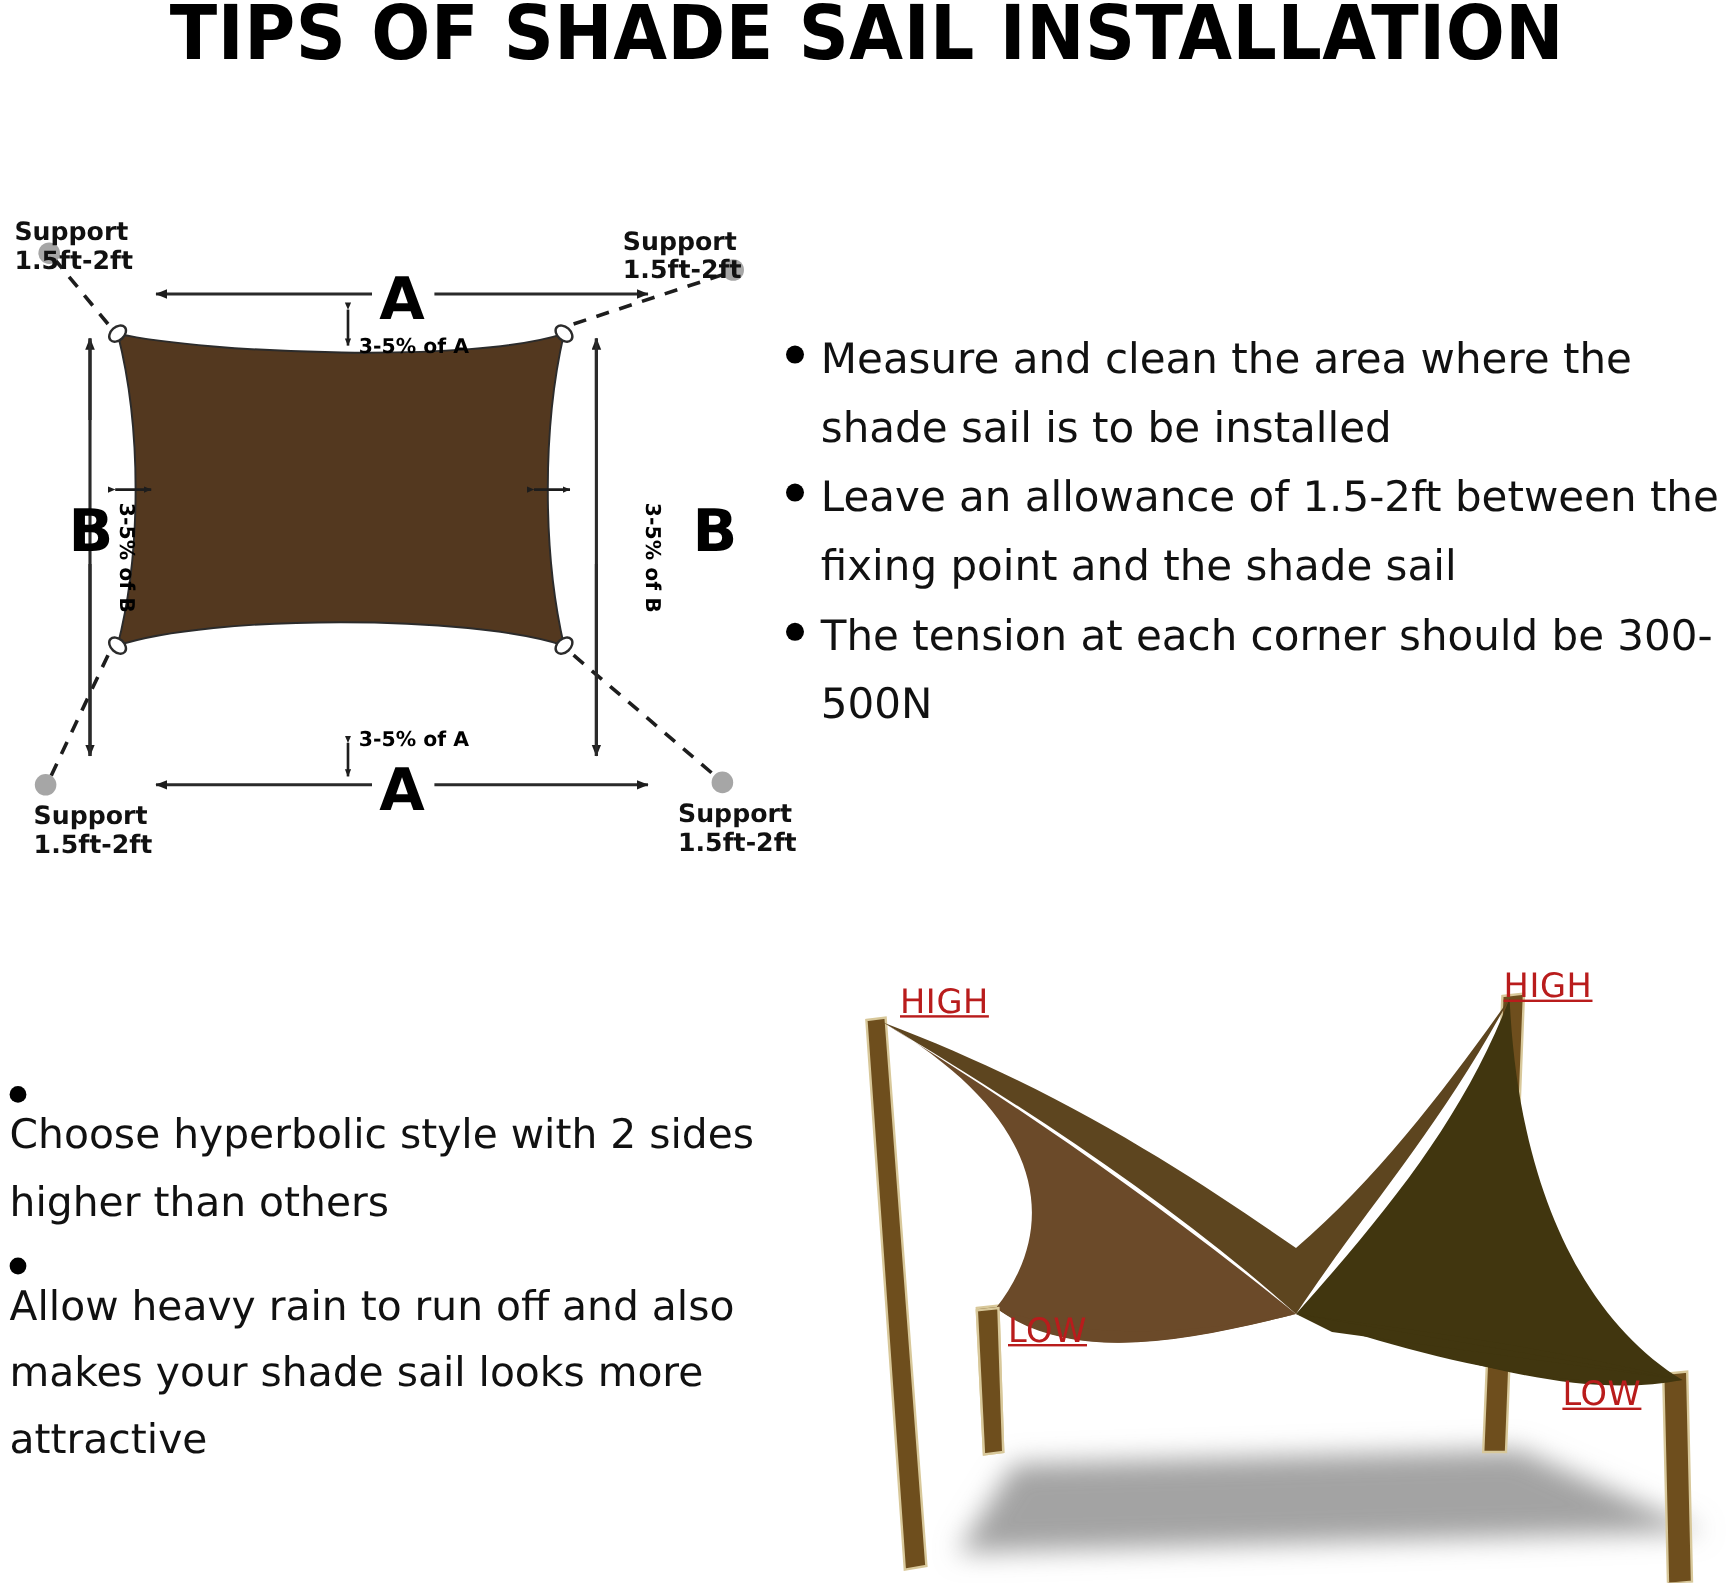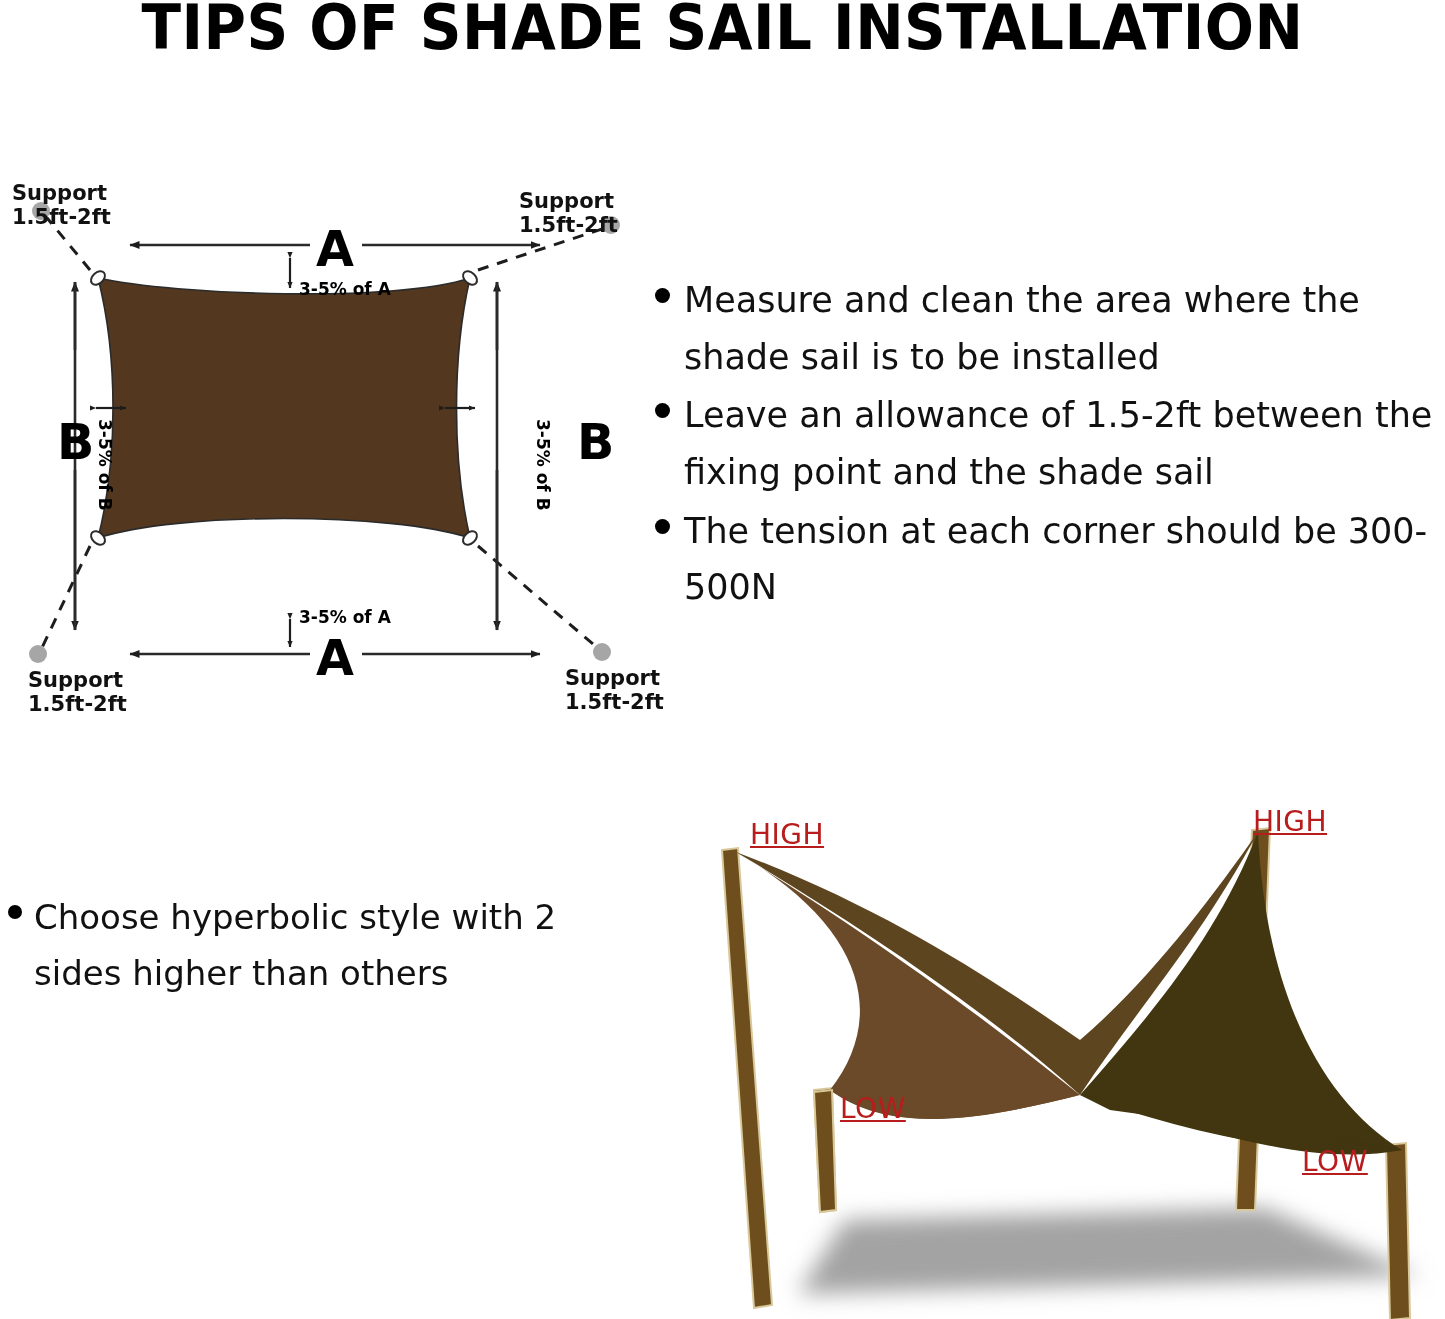--- a/index.html
+++ b/index.html
@@ -39,21 +39,21 @@
     color:#111;
   }
 
   #bullets-right{left:655px;top:272px;width:800px;}
   #bullets-right .bullet-text{font-size:35px;line-height:1.62;}
   #bullets-right .bullet-row{margin-bottom:2px;}
 
   #bullets-left{left:8px;top:890px;width:625px;}
   #bullets-left .bullet-text{font-size:34px;line-height:1.64;}
   #bullets-left .bullet-dot{width:14px;height:14px;margin-top:15px;margin-right:12px;}
-  #bullets-left .bullet-row{margin-bottom:2px;}
+  #bullets-left .bullet-row{margin-bottom:2px;flex-direction:column;}
 
   
   .dimlabel{
     position:absolute;
     font-family:"DejaVu Sans","Liberation Sans",sans-serif;
     font-weight:bold;
     color:#000;
     white-space:nowrap;
   }
   .big-letter{font-size:49px;font-weight:bold;line-height:1;}
@@ -196,20 +196,24 @@
       <span class="bullet-dot"></span>
       <span class="bullet-text">The tension at each corner should be 300-500N</span>
     </div>
   </div>
 
   <div class="bullets" id="bullets-left">
     <div class="bullet-row">
       <span class="bullet-dot"></span>
       <span class="bullet-text">Choose hyperbolic style with 2 sides higher than others</span>
     </div>
+    <div class="bullet-row">
+      <span class="bullet-dot"></span>
+      <span class="bullet-text">Allow heavy rain to run off and also makes your shade sail looks more attractive</span>
+    </div>
   </div>
 
   <svg class="layer" width="765" height="530" style="left:680px;top:790px;">
     <defs>
       <filter id="blur" x="-25%" y="-60%" width="150%" height="230%">
         <feGaussianBlur stdDeviation="11"></feGaussianBlur>
       </filter>
     </defs>
 
     <g filter="url(#blur)">

